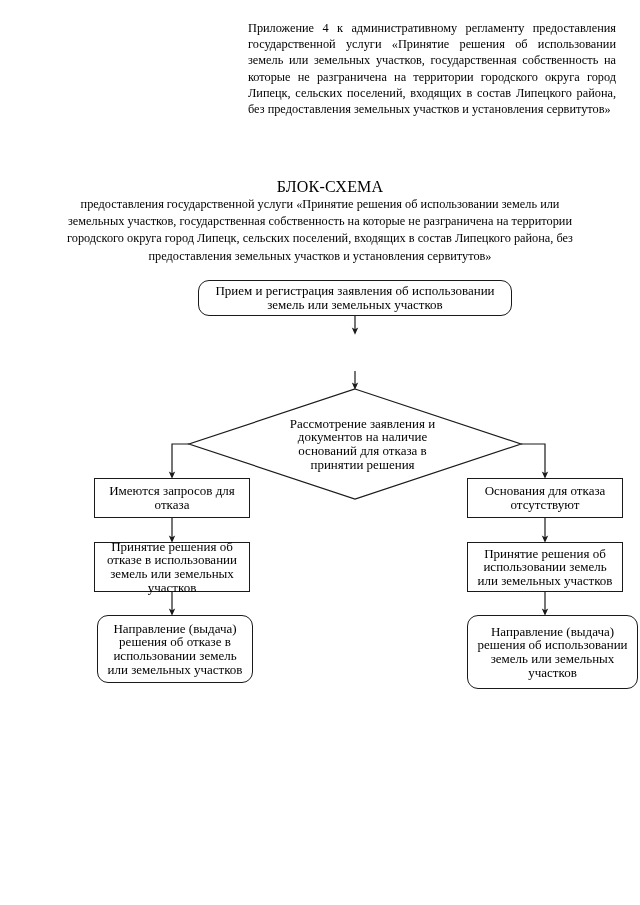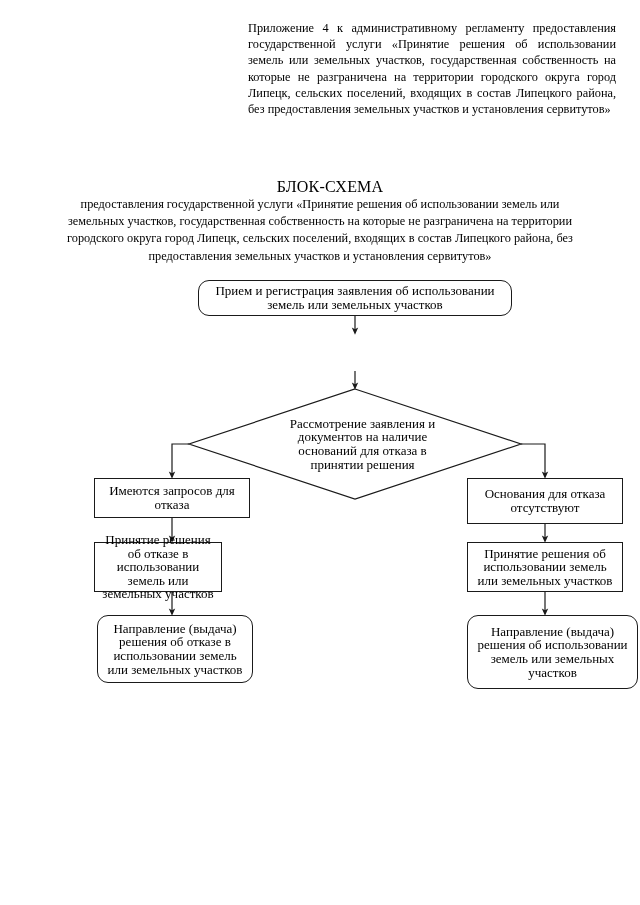--- a/index.html
+++ b/index.html
@@ -145,25 +145,25 @@
 
 
   <div class="diamond-wrap" style="left:189px; top:389px; width:332px; height:110px;">
     <div class="diamond-label">Рассмотрение заявления и документов на наличие оснований для отказа в принятии решения</div>
   </div>
 
   <div class="node" style="left:94px; top:478px; width:156px; height:40px;">
     <span>Имеются запросов для отказа</span>
   </div>
 
-  <div class="node" style="left:467px; top:478px; width:156px; height:46px;">
+  <div class="node" style="left:467px; top:478px; width:156px; height:40px;">
     <span>Основания для отказа отсутствуют</span>
   </div>
 
-  <div class="node" style="left:94px; top:542px; width:128px; height:50px;">
+  <div class="node" style="left:94px; top:542px; width:156px; height:50px;">
     <span>Принятие решения об отказе в использовании земель или земельных участков</span>
   </div>
 
   <div class="node rounded" style="left:97px; top:615px; width:156px; height:68px;">
     <span>Направление (выдача) решения об отказе в использовании земель или земельных участков</span>
   </div>
 
   <div class="node" style="left:467px; top:542px; width:156px; height:50px;">
     <span>Принятие решения об использовании земель или земельных участков</span>
   </div>

